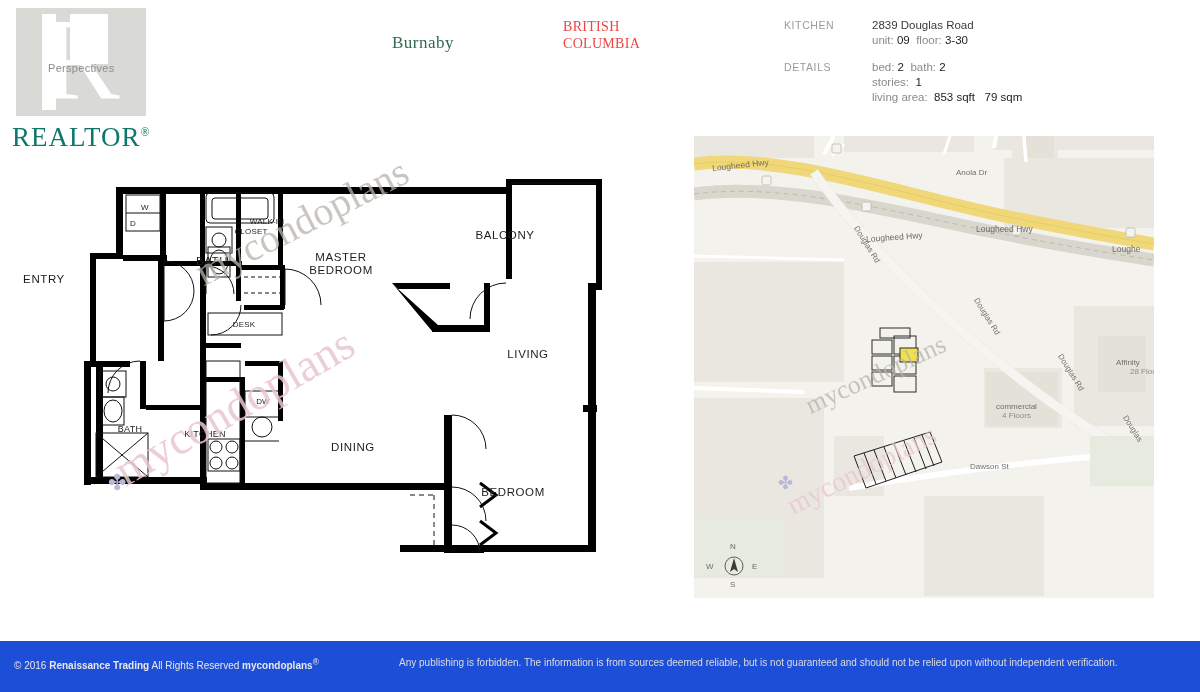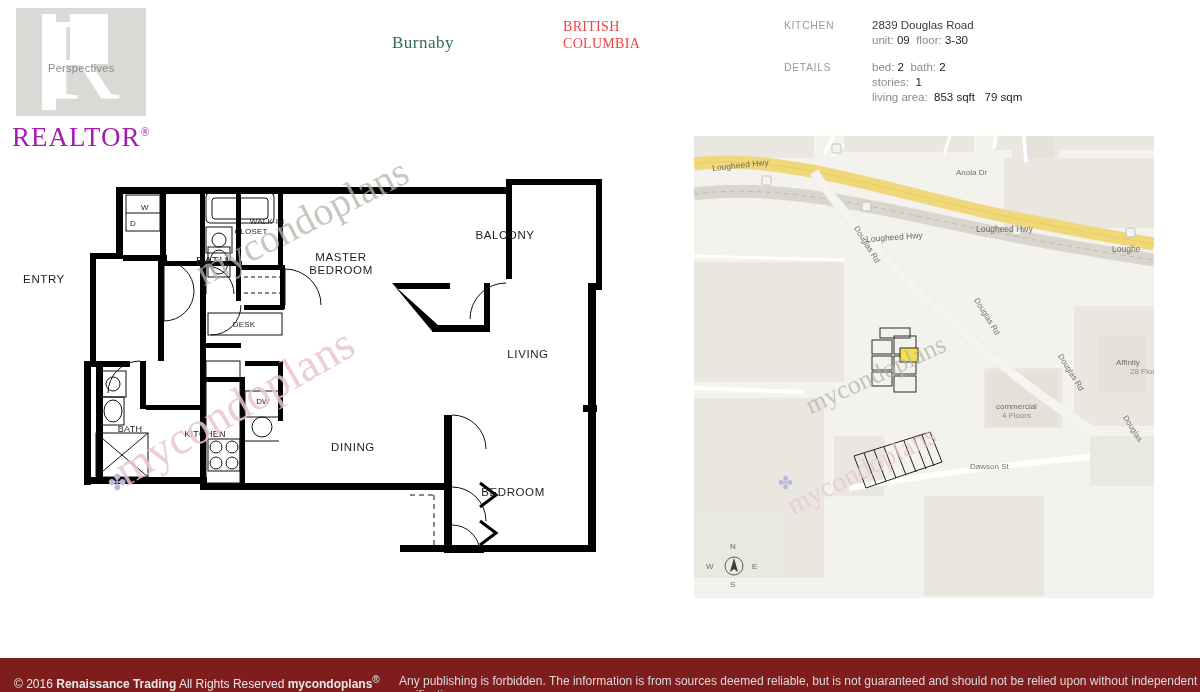--- a/index.html
+++ b/index.html
@@ -19,21 +19,21 @@
   .realtor-R {
     position:absolute; left:8px; top:2px; width:130px; height:108px;
     font-family:"Liberation Serif", serif; font-size:116px; color:#ffffff;
     line-height:104px; text-align:center; font-weight:400;
   }
   .realtor-bar1 { position:absolute; left:34px; top:8px; width:14px; height:96px; background:#fff; }
   .realtor-bar2 { position:absolute; left:62px; top:8px; width:38px; height:50px; background:#fff; }
   .realtor-word {
     position:absolute; left:4px; top:116px; width:150px;
     font-family:"Liberation Serif", serif; font-size:27px; letter-spacing:1px;
-    color:#a21caf;
+    color:#0f766e;
   }
   .realtor-word sup { font-size:12px; }
   .perspectives {
     position:absolute; left:48px; top:62px; font-size:11px; color:#8c8c8c;
     letter-spacing:.3px;
   }
 
   .burnaby {
     position:absolute; left:392px; top:33px;
     font-family:"Liberation Serif", serif; font-size:17px; color:#2e6b4f;
@@ -79,22 +79,22 @@
   .wm {
     position:absolute; font-family:"Liberation Serif", serif;
     color:#b9b5ad; opacity:.75; pointer-events:none; white-space:nowrap;
   }
   .wm1 { left:185px; top:198px; font-size:40px; transform:rotate(-27deg); color:#b8b4ac; }
   .wm2 { left:100px; top:380px; font-size:46px; transform:rotate(-30deg); color:#e9c6cf; opacity:.85; }
   .floret { position:absolute; font-size:22px; color:#b9b8d8; }
 
   
   .footer {
-    position:absolute; left:0; bottom:0; width:1200px; height:34px;
-    background:#7f1d1d; color:#e8e8e8; font-size:12px;
+    position:absolute; left:0; bottom:0; width:1200px; height:51px;
+    background:#1d4ed8; color:#e8e8e8; font-size:10px;
   }
   .footer-left { position:absolute; left:14px; top:16px; }
   .footer-left b { font-weight:700; }
   .footer-right { position:absolute; left:399px; top:16px; color:#dcdcdc; }
 </style>
 </head>
 <body>
 
 <div class="realtor-logo">
   <div class="realtor-box"></div>

